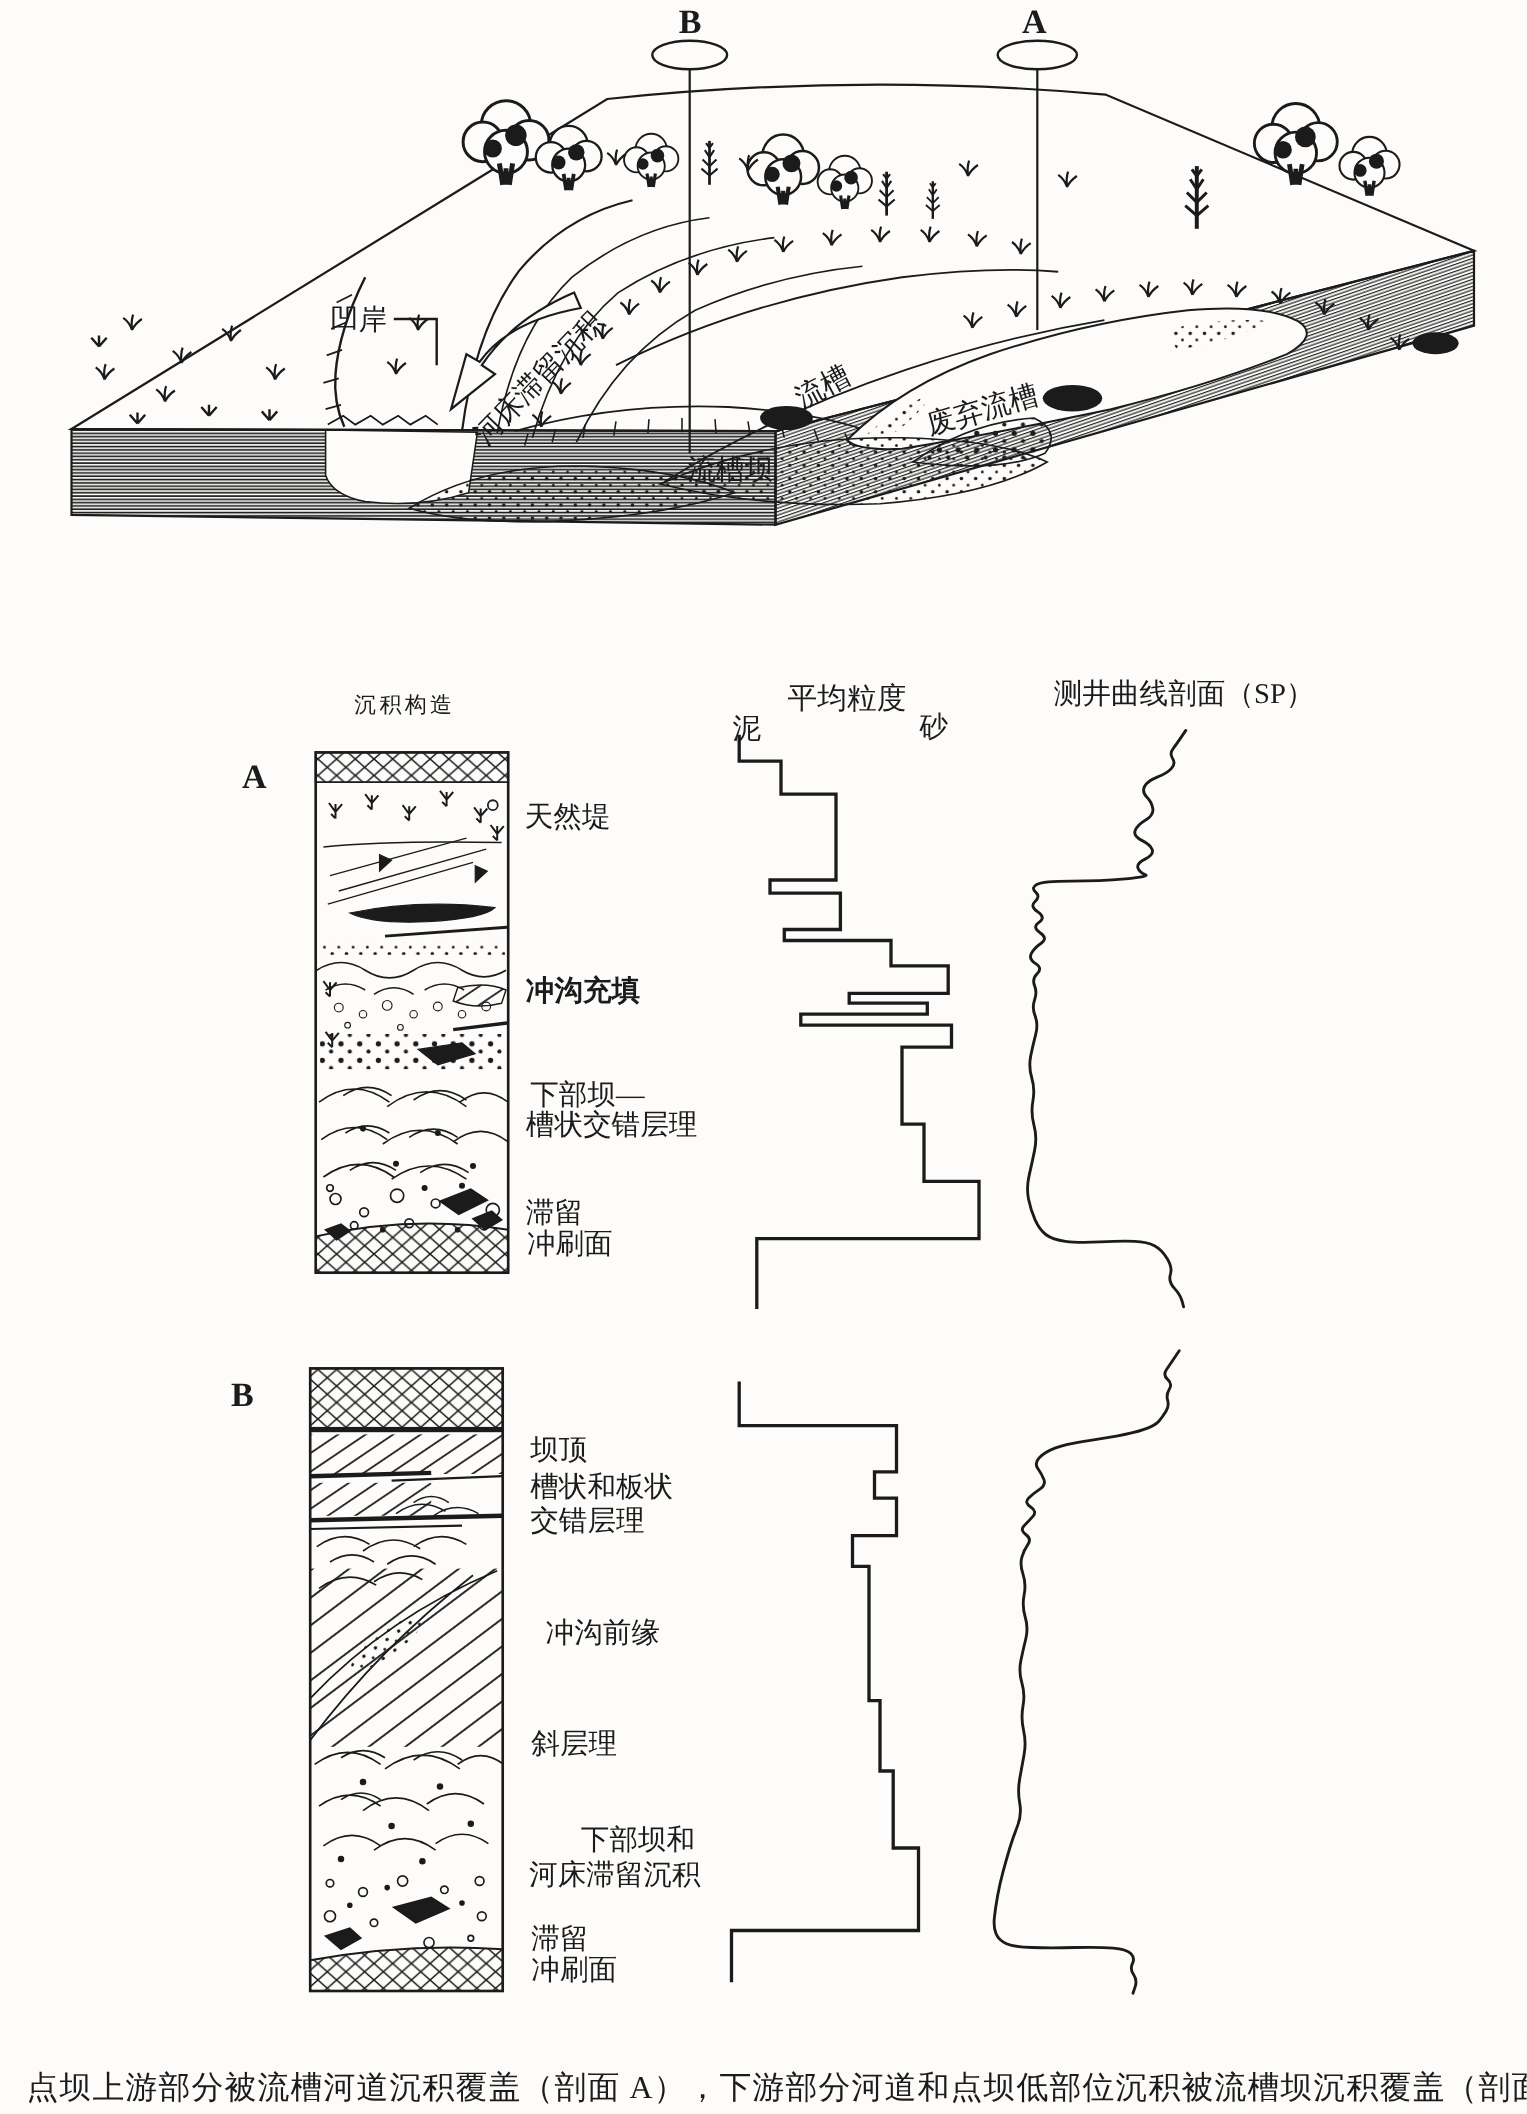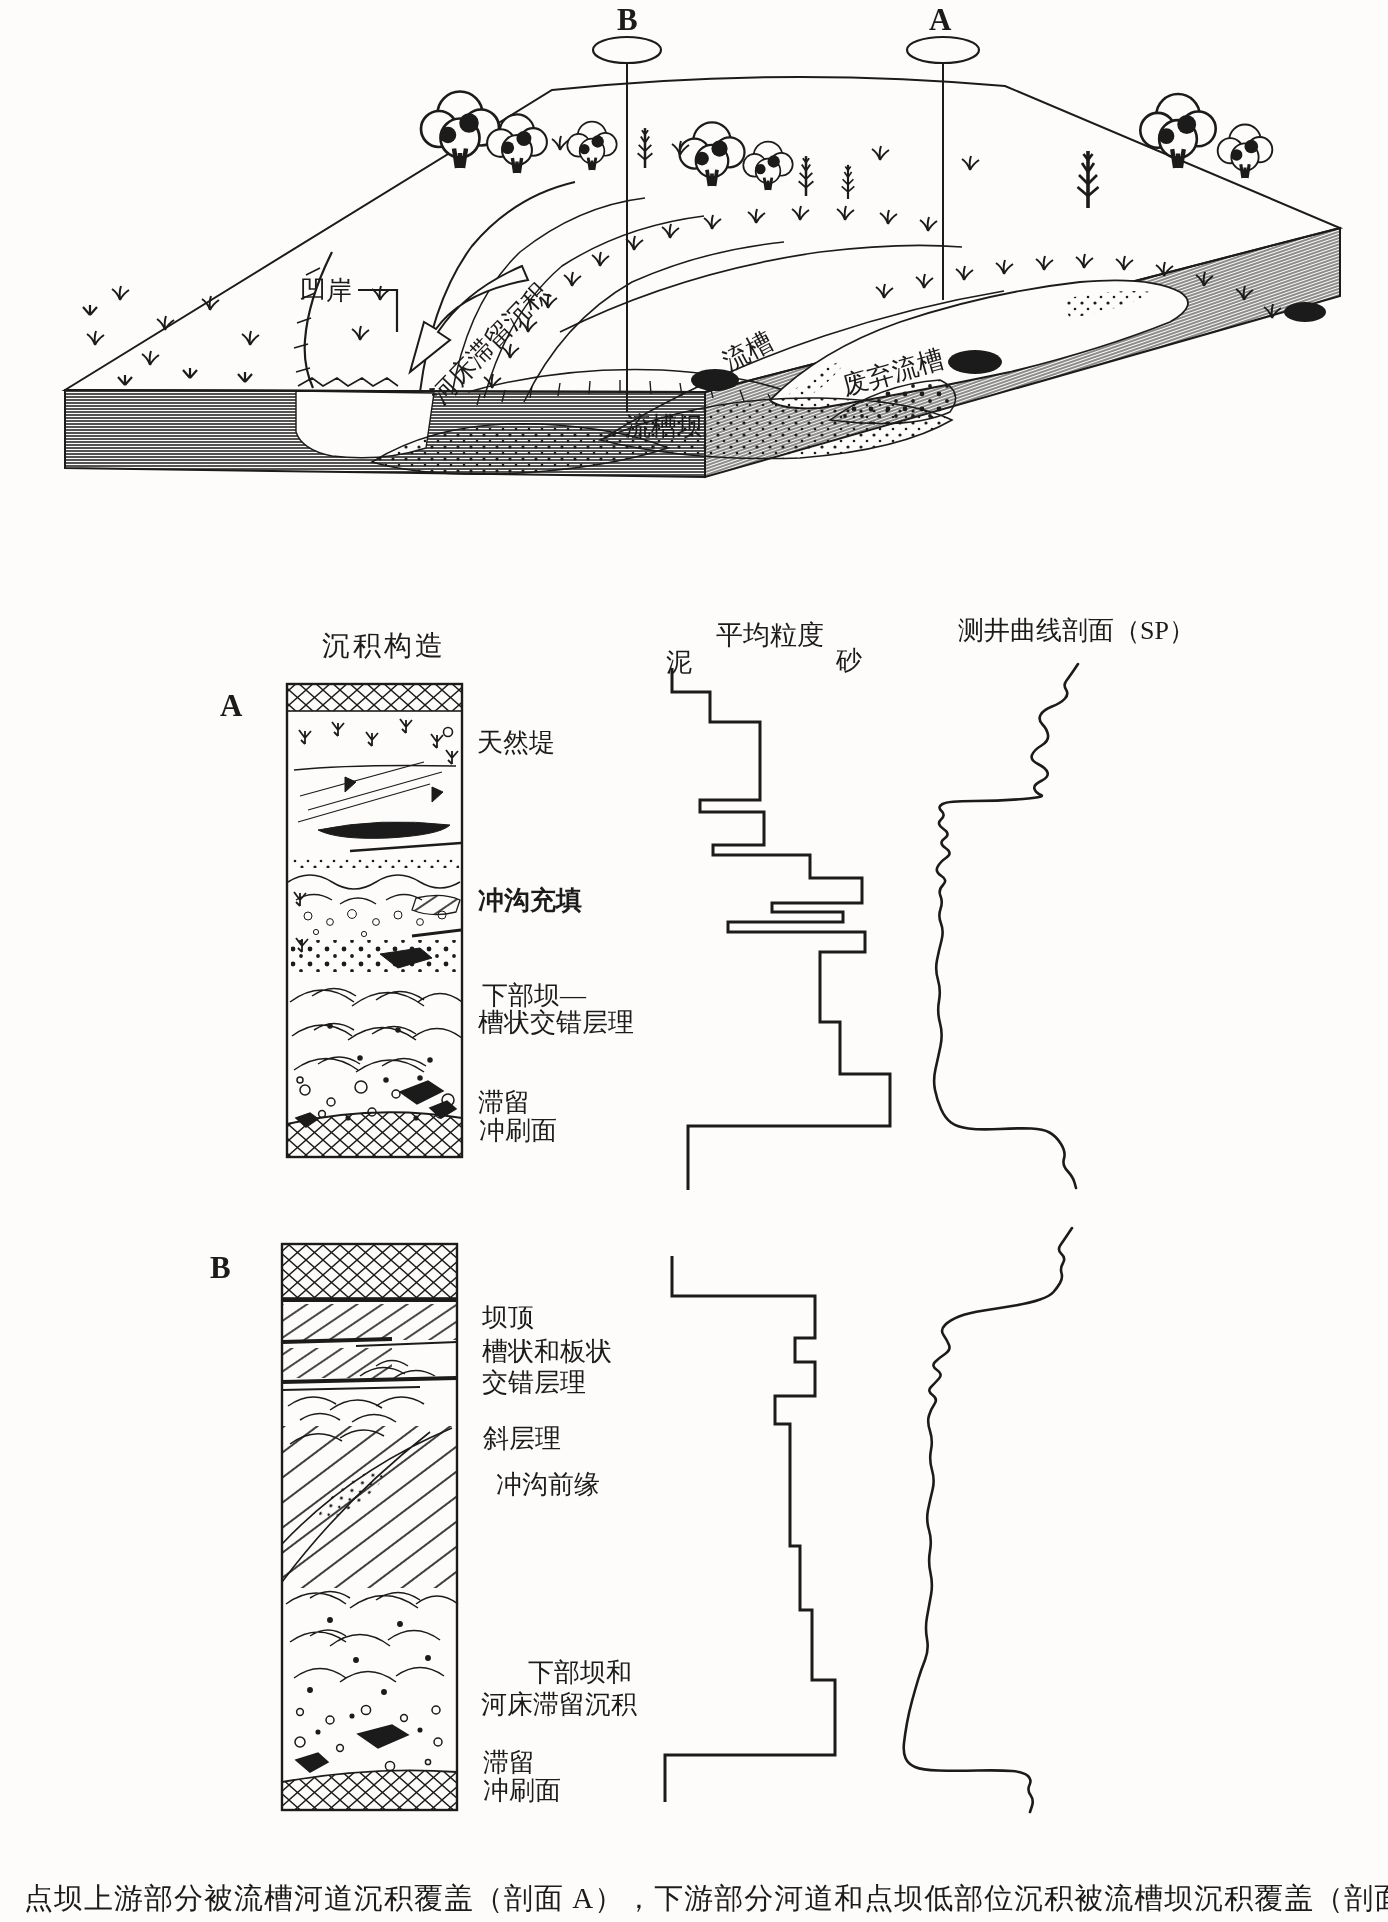--- a/index.html
+++ b/index.html
@@ -1,21 +1,21 @@
 <!DOCTYPE html>
 <html><head>
 <meta charset="utf-8">
 <style>
   html,body{margin:0;padding:0;background:#e8e6e2;}
   .page{position:relative;width:1388px;height:1922px;margin:0 auto;background:#fdfcfa;overflow:hidden;
         font-family:"Liberation Serif","DejaVu Serif",serif;color:#1b1b1b;}
   svg.art{position:absolute;left:0;top:0;}
   .lbl{position:absolute;white-space:nowrap;line-height:1.15;color:#1b1b1b;
        font-family:"Liberation Serif","DejaVu Serif",serif;}
-  .f26{font-size:26px;} .f27{font-size:27px;} .f28{font-size:28px;letter-spacing:3px;}
+  .f26{font-size:26px;} .f27{font-size:27px;} .f28{font-size:20px;letter-spacing:3px;}
   .marker{font-size:31px;font-weight:600;}
   .rot{transform-origin:center center;}
   .cap1{font-size:30px;font-weight:700;letter-spacing:1px;}
   .cap2{font-size:29px;letter-spacing:1px;}
 </style>
 </head>
 <body>
 
 <div class="page">
 
@@ -342,21 +342,21 @@
 <div class="lbl f26" style="left:482px;top:981px;">下部坝—</div>
 <div class="lbl f26" style="left:478px;top:1008px;">槽状交错层理</div>
 <div class="lbl f26" style="left:478px;top:1088px;">滞留</div>
 <div class="lbl f26" style="left:479px;top:1116px;">冲刷面</div>
 
 <div class="lbl marker" style="left:210px;top:1250px;">B</div>
 <div class="lbl f26" style="left:482px;top:1303px;">坝顶</div>
 <div class="lbl f26" style="left:482px;top:1337px;">槽状和板状</div>
 <div class="lbl f26" style="left:482px;top:1368px;">交错层理</div>
 <div class="lbl f26" style="left:475px;top:1470px;margin-left:21px;">冲沟前缘</div>
-<div class="lbl f26" style="left:483px;top:1424px;text-align:right;">斜层理</div>
+<div class="lbl f26" style="left:483px;top:1571px;text-align:right;">斜层理</div>
 <div class="lbl f26" style="left:488px;top:1658px;margin-left:40px;">下部坝和</div>
 <div class="lbl f26" style="left:481px;top:1690px;">河床滞留沉积</div>
 <div class="lbl f26" style="left:483px;top:1748px;">滞留</div>
 <div class="lbl f26" style="left:483px;top:1776px;">冲刷面</div>
 
 <div class="lbl cap2" style="left:24px;top:1882px;">点坝上游部分被流槽河道沉积覆盖（剖面 A），下游部分河道和点坝低部位沉积被流槽坝沉积覆盖（剖面 B）</div>
 
 </div>
 
 </body></html>

